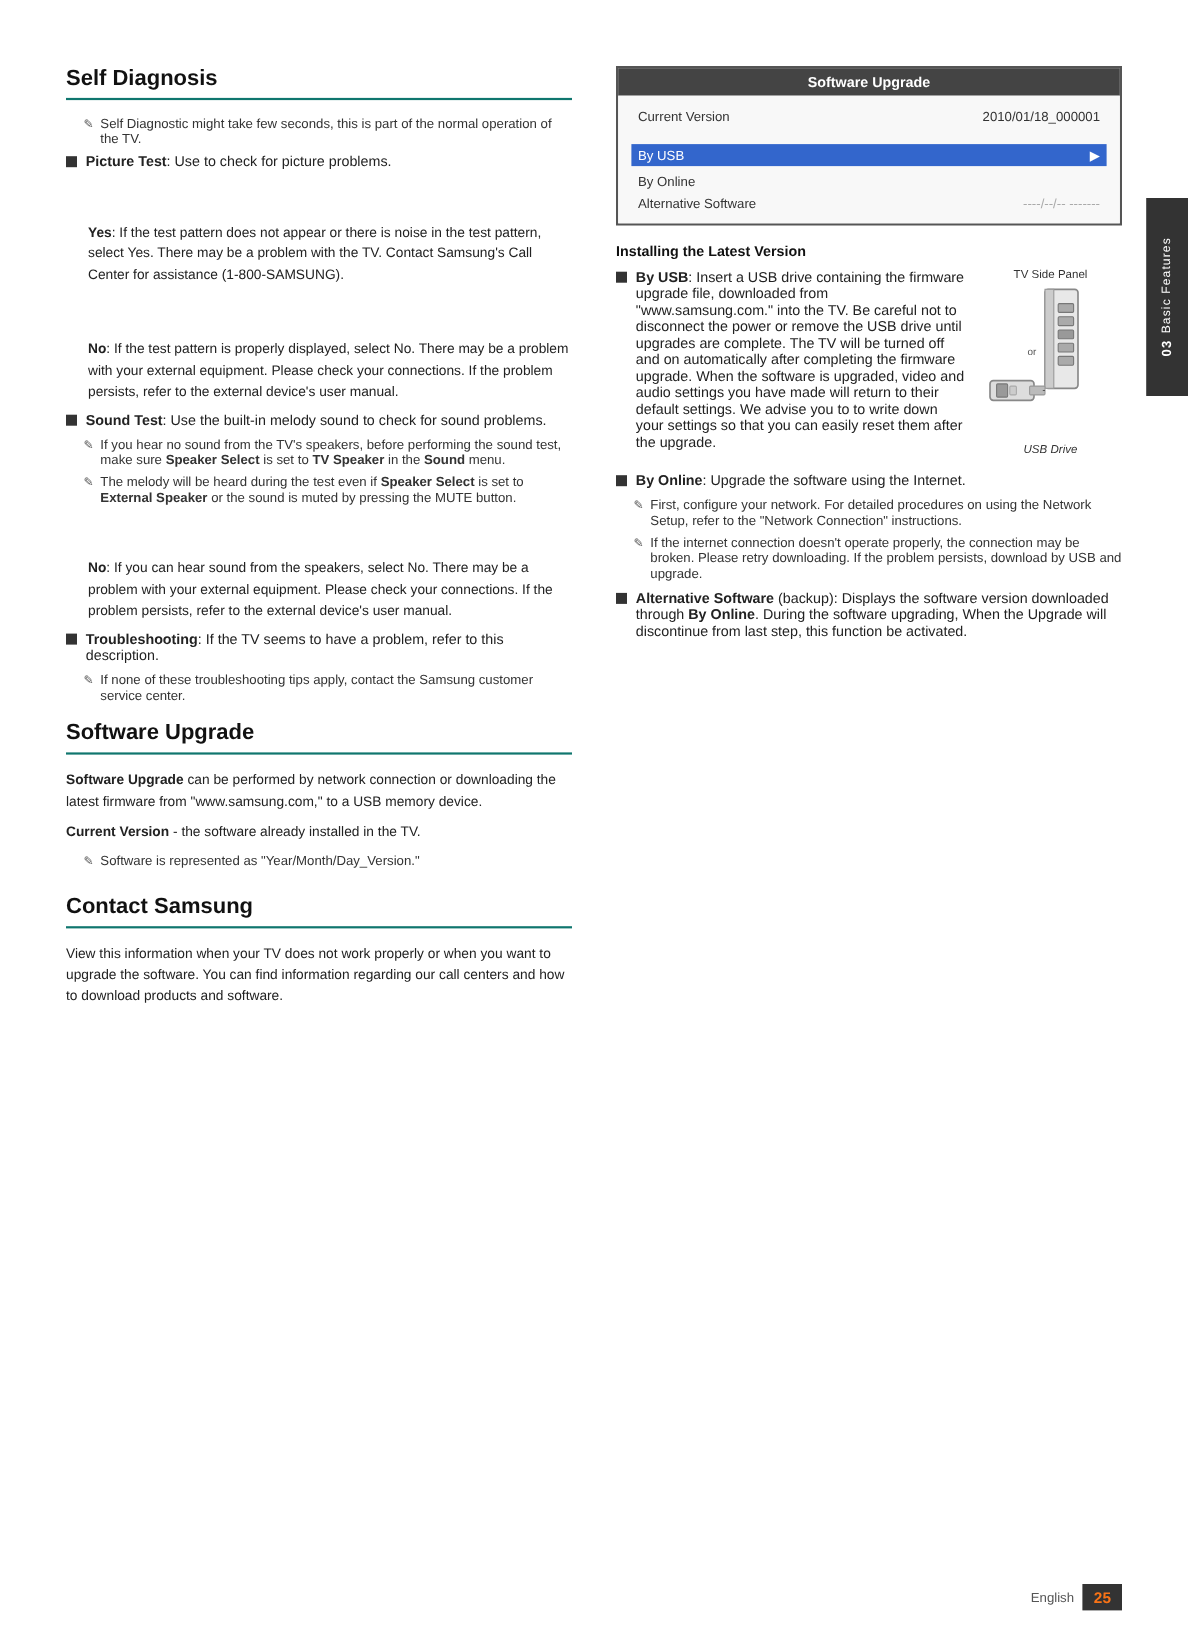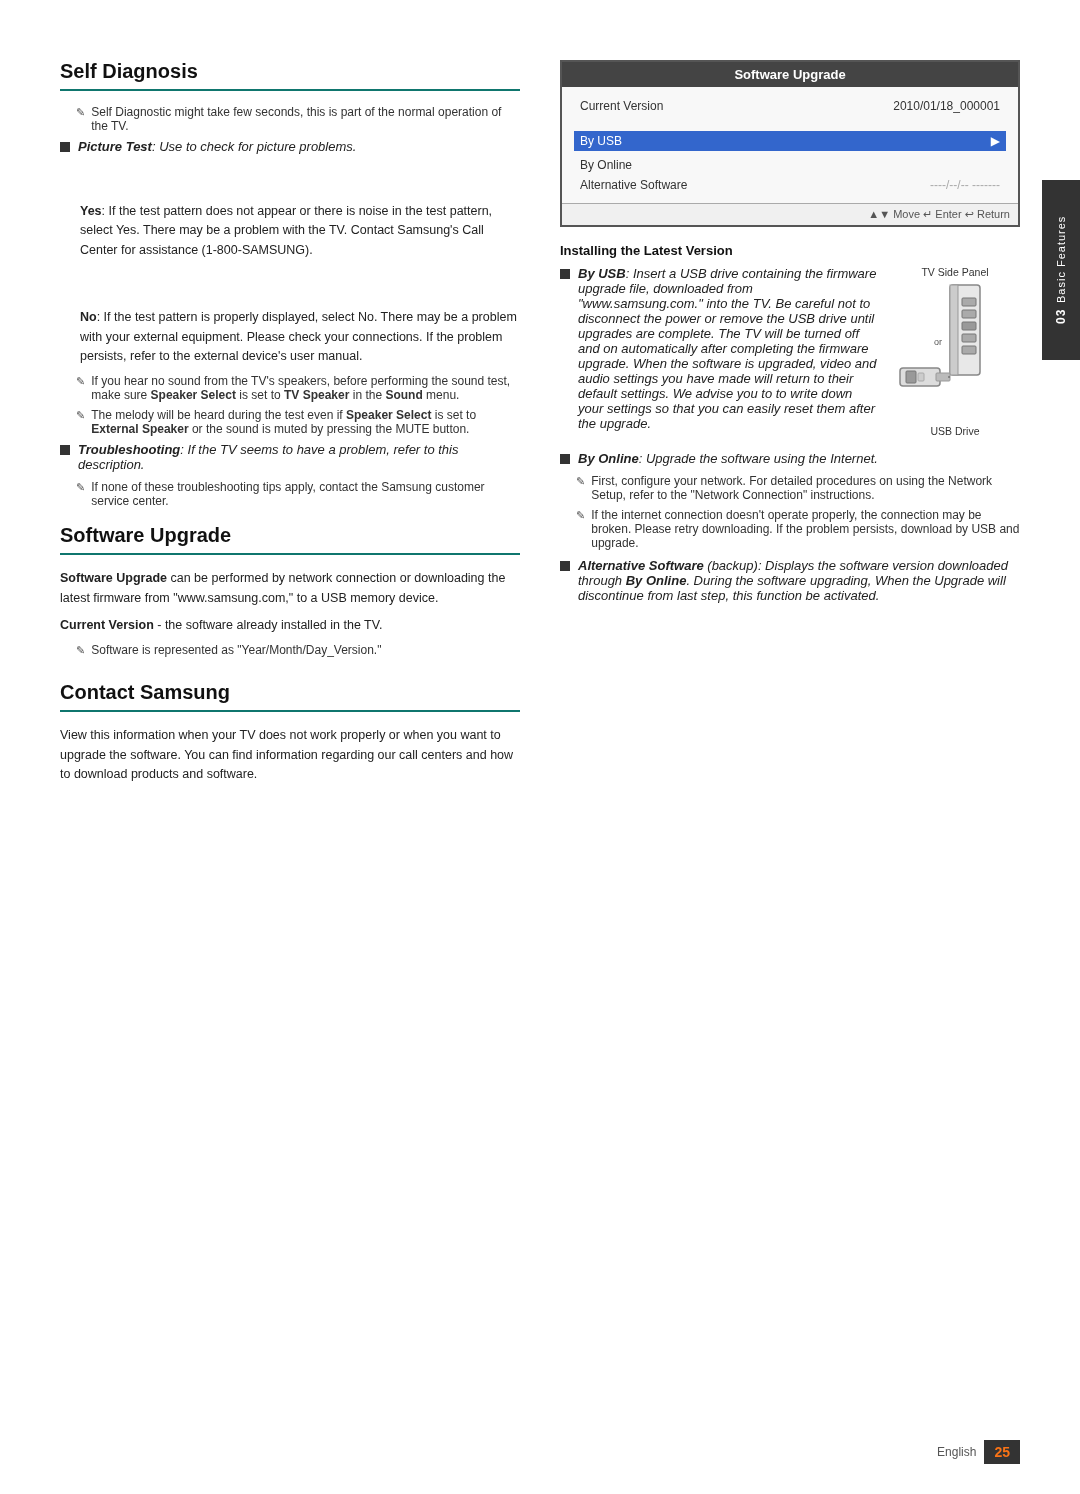--- a/index.html
+++ b/index.html
@@ -88,21 +88,20 @@
     .indent {
       margin-left: 20px;
       margin-top: 48px;
     }
 
     
     .bullet-item {
       display: flex;
       gap: 8px;
       margin-bottom: 8px;
-      font-style: italic;
     }
 
     .bullet-square {
       width: 10px;
       height: 10px;
       background: #333;
       flex-shrink: 0;
       margin-top: 3px;
     }
 
@@ -210,20 +209,21 @@
     .tv-panel-svg {
       width: 120px;
       height: 140px;
     }
 
     .usb-label {
       font-size: 10.5px;
       text-align: center;
       margin-top: 2px;
       color: #333;
+      font-style: italic;
     }
 
     
     .bottom-section {
       margin-top: 24px;
     }
 
     
     .page-footer {
       position: absolute;
@@ -294,27 +294,36 @@
               <span><b>Picture Test</b><span>: Use to check for picture problems.</span></span>
             </div>
           </div>
           <div class="indent">
             <p><b>Yes</b>: If the test pattern does not appear or there is noise in the test pattern, select Yes. There may be a problem with the TV. Contact Samsung's Call Center for assistance (1-800-SAMSUNG).</p>
           </div>
           <div class="indent">
             <p><b>No</b>: If the test pattern is properly displayed, select No. There may be a problem with your external equipment. Please check your connections. If the problem persists, refer to the external device's user manual.</p>
           </div>
 
+          <div class="bullet-item">
+            <div class="bullet-square"></div>
+            <div class="bullet-text">
+              <b>Sound Test</b><span>: Use the built-in melody sound to check for sound problems.</span>
+            </div>
+          </div>
           <div class="sub-item">
             <span class="pencil-icon">✎</span>
             <span class="sub-text">If you hear no sound from the TV's speakers, before performing the sound test, make sure <b>Speaker Select</b> is set to <b>TV Speaker</b> in the <b>Sound</b> menu.</span>
           </div>
           <div class="sub-item">
             <span class="pencil-icon">✎</span>
             <span class="sub-text">The melody will be heard during the test even if <b>Speaker Select</b> is set to <b>External Speaker</b> or the sound is muted by pressing the MUTE button.</span>
+          </div>
+          <div class="indent">
+            <p><b>No</b>: If you can hear sound from the speakers, select No. There may be a problem with your external equipment. Please check your connections. If the problem persists, refer to the external device's user manual.</p>
           </div>
 
 
           <div class="bullet-item">
             <div class="bullet-square"></div>
             <div class="bullet-text">
               <b>Troubleshooting</b>: If the TV seems to have a problem, refer to this description.
             </div>
           </div>
           <div class="sub-item">
@@ -356,21 +365,20 @@
               <span>▶</span>
             </div>
             <div class="sw-row-plain">
               <span>By Online</span>
             </div>
             <div class="sw-row-plain">
               <span>Alternative Software</span>
               <span style="color:#aaa;">----/--/-- -------</span>
             </div>
           </div>
-          <div class="sw-footer">▲▼ Move   ↵ Enter   ↩ Return</div>
         </div>
 
         <div>
           <div class="sub-section-title">Installing the Latest Version</div>
 
           <div class="clearfix">
 
             <div class="tv-diagram-area">
               <div class="tv-diagram-label">TV Side Panel</div>
               <svg class="tv-panel-svg" viewBox="0 0 120 140" xmlns="http://www.w3.org/2000/svg">

